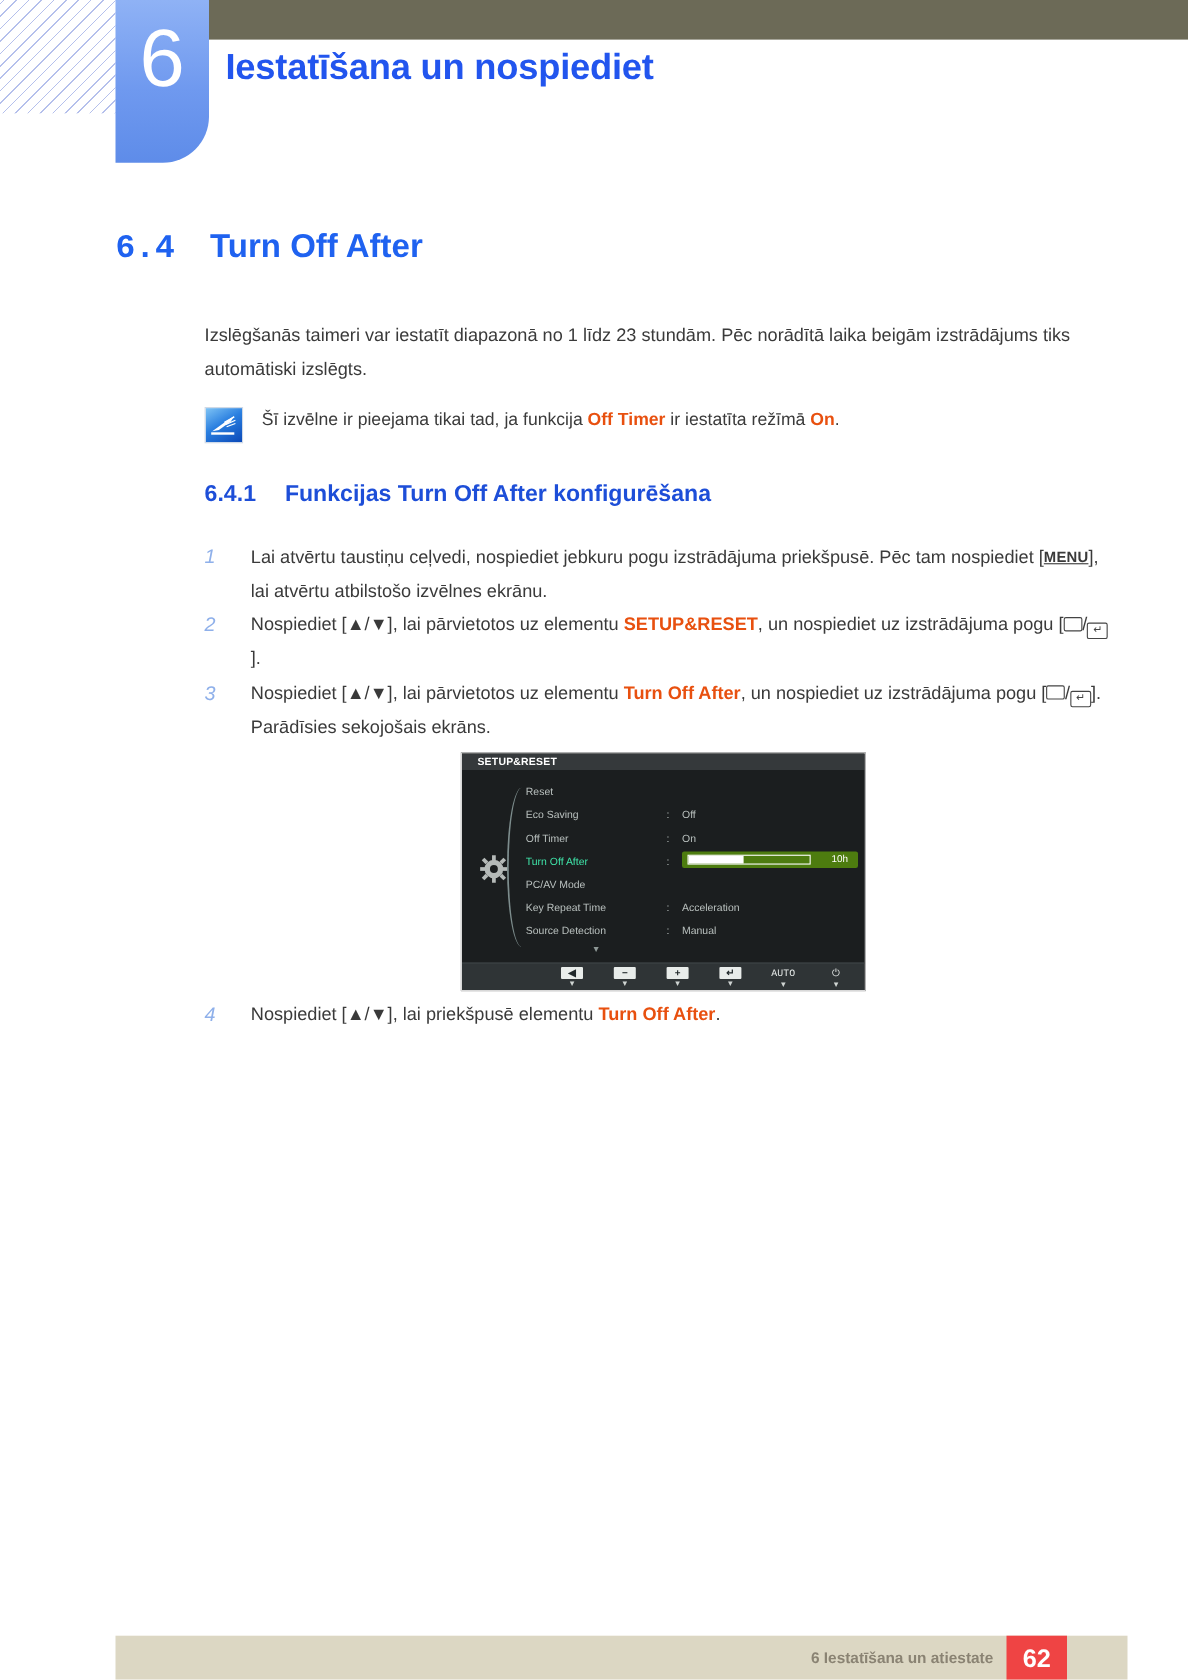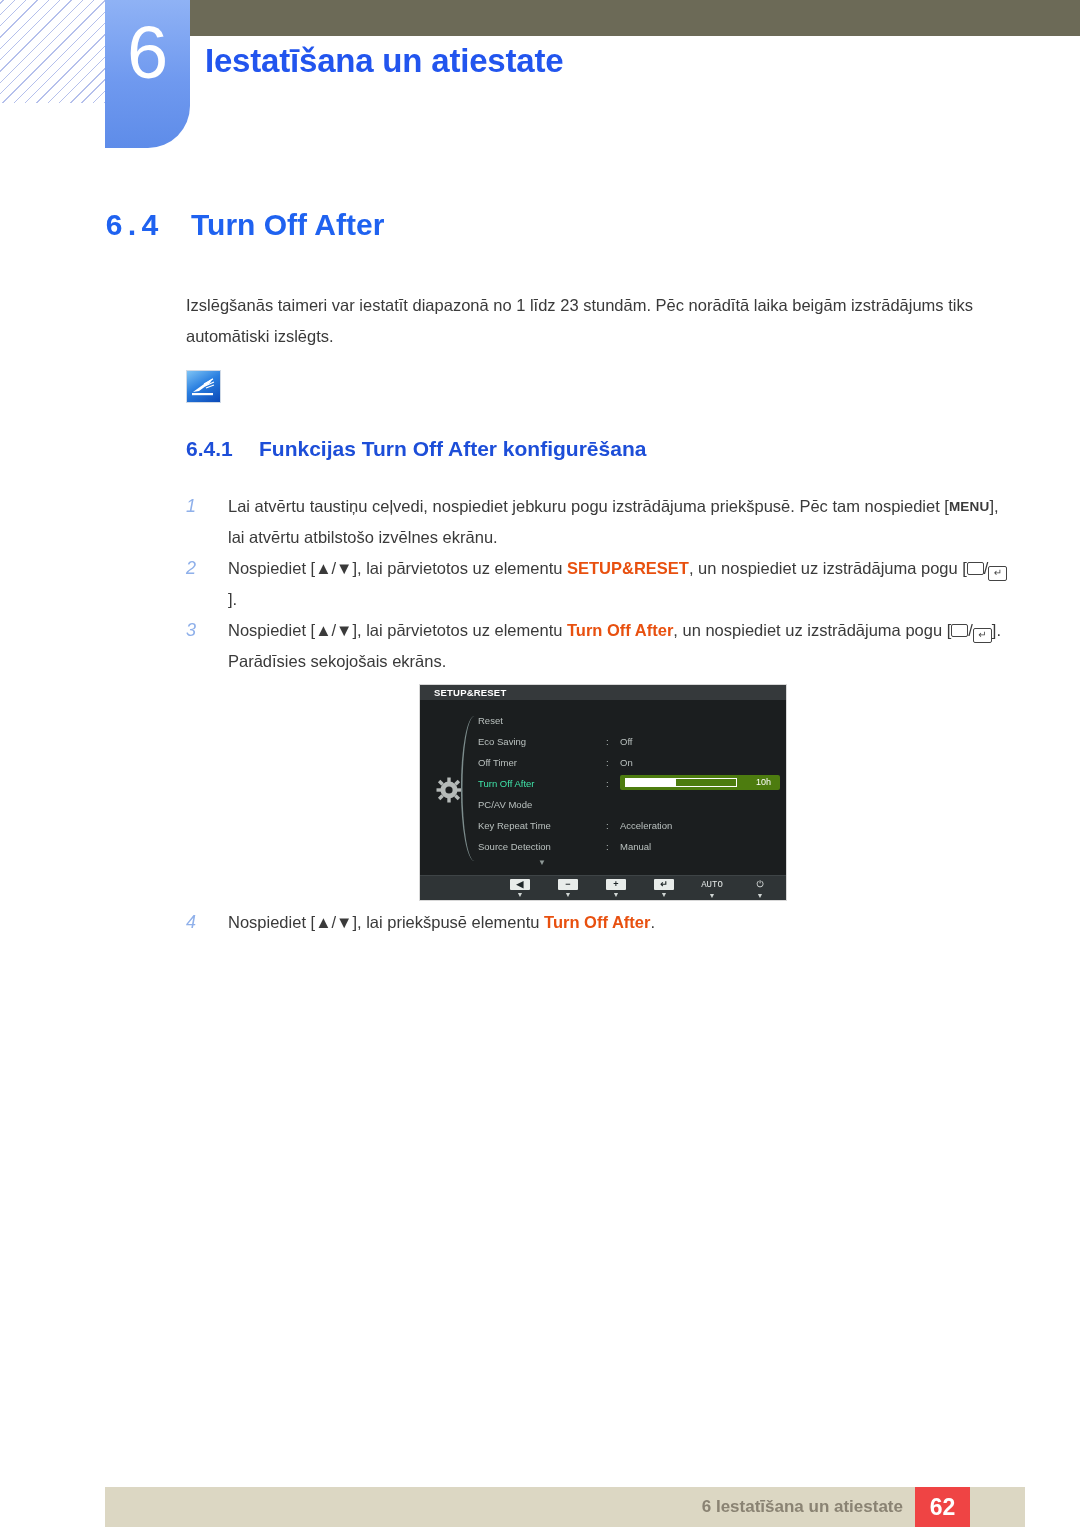--- a/index.html
+++ b/index.html
@@ -158,20 +158,21 @@
   #step1 { top: 491px; }
   #step2 { top: 553px; }
   #step3 { top: 615px; }
   #step4 { top: 907px; }
 
   .menukey {
     font-size: 13.5px;
     font-weight: bold;
     letter-spacing: 0.2px;
     vertical-align: 1px;
+    text-decoration: underline;
   }
 
   .btnbox {
     display: inline-block;
     width: 15px; height: 11px;
     border: 1.6px solid #444;
     border-radius: 2px;
     vertical-align: -1px;
   }
   .btnent {
@@ -340,21 +341,21 @@
     height: 40px;
     background: #dcd7c3;
   }
   .footer-text {
     position: absolute;
     right: 122px;
     top: 0;
     height: 40px;
     line-height: 40px;
     color: #8a8373;
-    font-size: 17px;
+    font-size: 14px;
     font-weight: bold;
   }
   .footer-page {
     position: absolute;
     right: 55px;
     top: 0;
     width: 55px;
     height: 40px;
     background: #ef4444;
     color: #ffffff;
@@ -367,35 +368,38 @@
 </head>
 <body>
 
 <div class="top-bar">
   <div class="hatch"></div>
   <div class="olive-bar"></div>
 </div>
 <div class="chapter-tab">
   <div class="chapter-num">6</div>
 </div>
-<div class="chapter-title">Iestatīšana un atiestate</div>
+<div class="chapter-title">Iestatīšana un nospiediet</div>
 
 <div class="sec-h1">
   <span class="num">6.4</span><span>Turn Off After</span>
 </div>
 
 <div class="para" id="intro-para">Izslēgšanās taimeri var iestatīt diapazonā no 1 līdz 23 stundām. Pēc norādītā laika beigām izstrādājums tiks automātiski izslēgts.</div>
 
 <div class="note">
   <div class="note-icon">
     <svg width="24" height="22" viewBox="0 0 24 22" aria-hidden="true">
       <path d="M2 17 L13 9 L22 3 L19 8 L8 16 Z" fill="#ffffff"></path>
       <path d="M13 9 L22 4 M14 11 L23 7 M15 13 L23 10" stroke="#ffffff" stroke-width="1.1" fill="none"></path>
       <rect x="1" y="18" width="21" height="2.2" fill="#ffffff"></rect>
     </svg>
+  </div>
+  <div class="note-text">
+    <span>Šī izvēlne ir pieejama tikai tad, ja funkcija </span><span class="kw">Off Timer</span><span> ir iestatīta režīmā </span><span class="kw">On</span><span>.</span>
   </div>
 </div>
 
 <div class="sec-h2">
   <span class="num">6.4.1</span><span>Funkcijas Turn Off After konfigurēšana</span>
 </div>
 
 <div class="step" id="step1">
   <span class="sn">1</span>
   <span class="sbody"><span>Lai atvērtu taustiņu ceļvedi, nospiediet jebkuru pogu izstrādājuma priekšpusē. Pēc tam nospiediet [</span><span class="menukey">MENU</span><span>], lai atvērtu atbilstošo izvēlnes ekrānu.</span></span>

